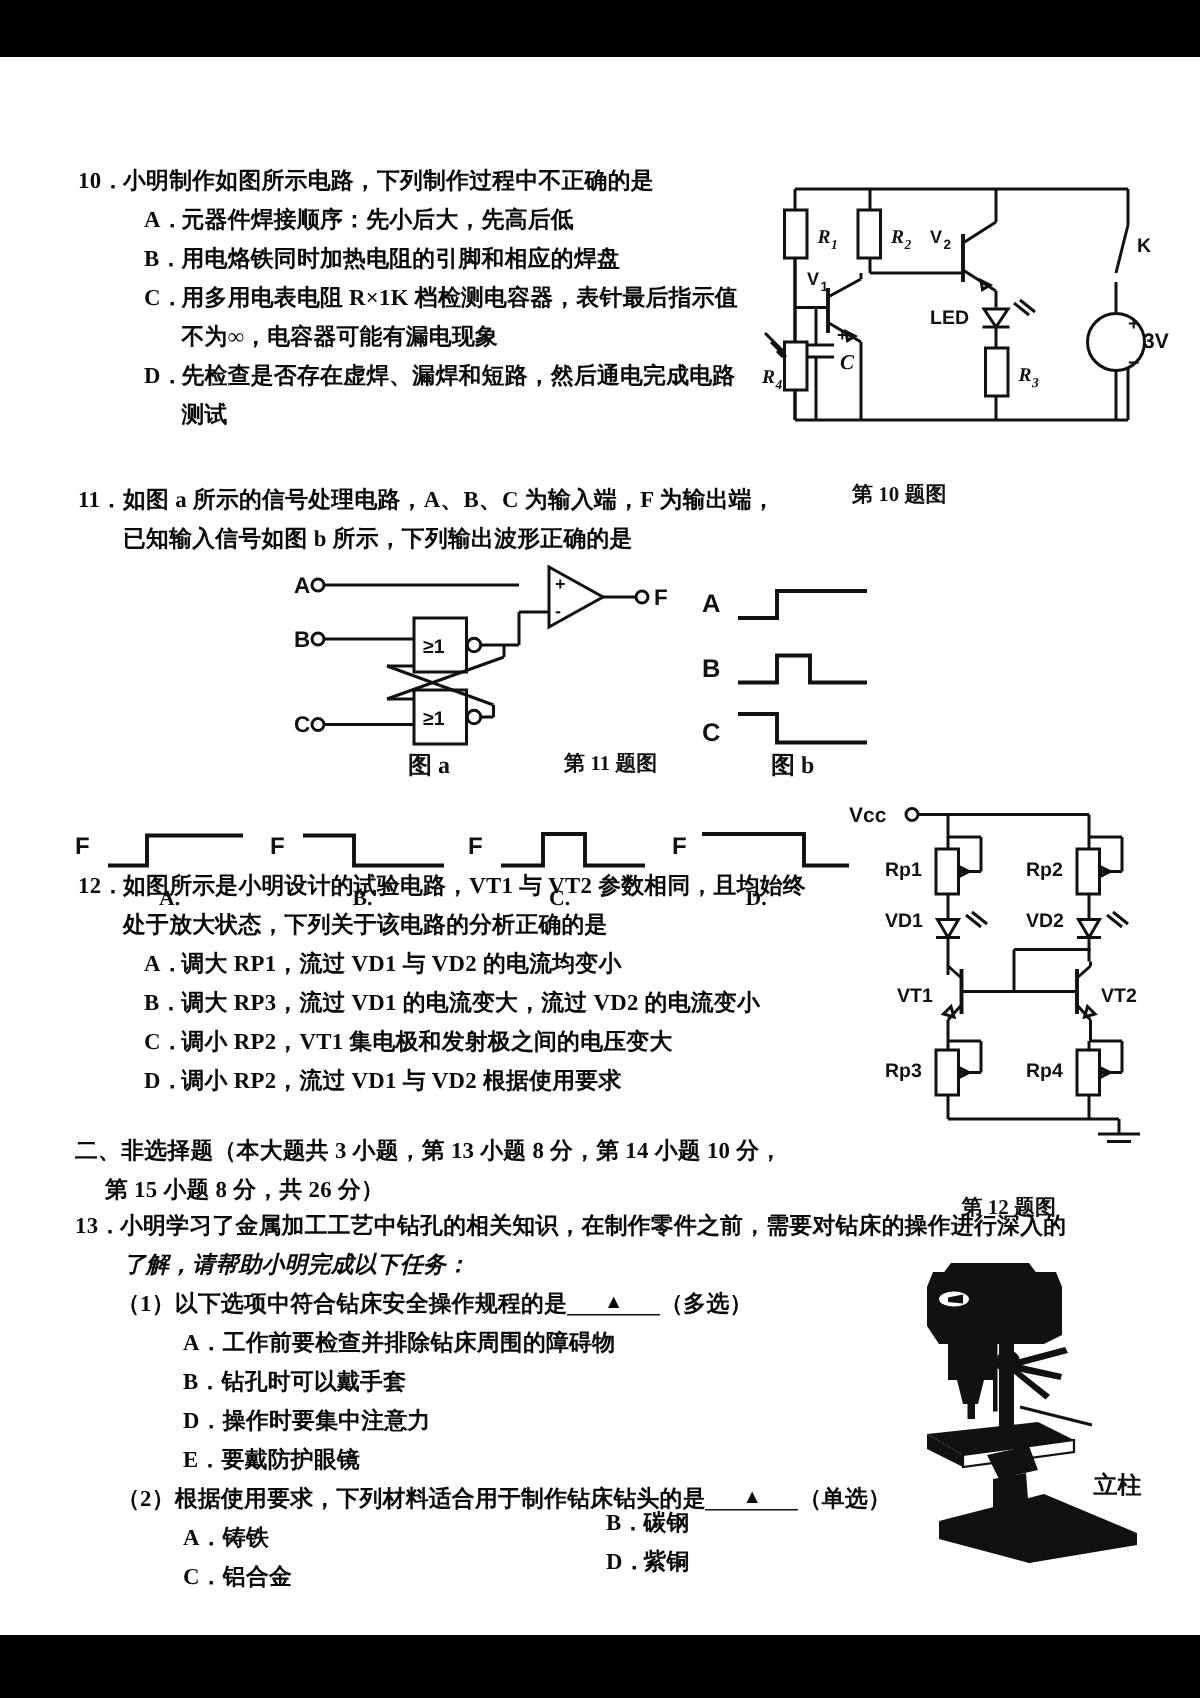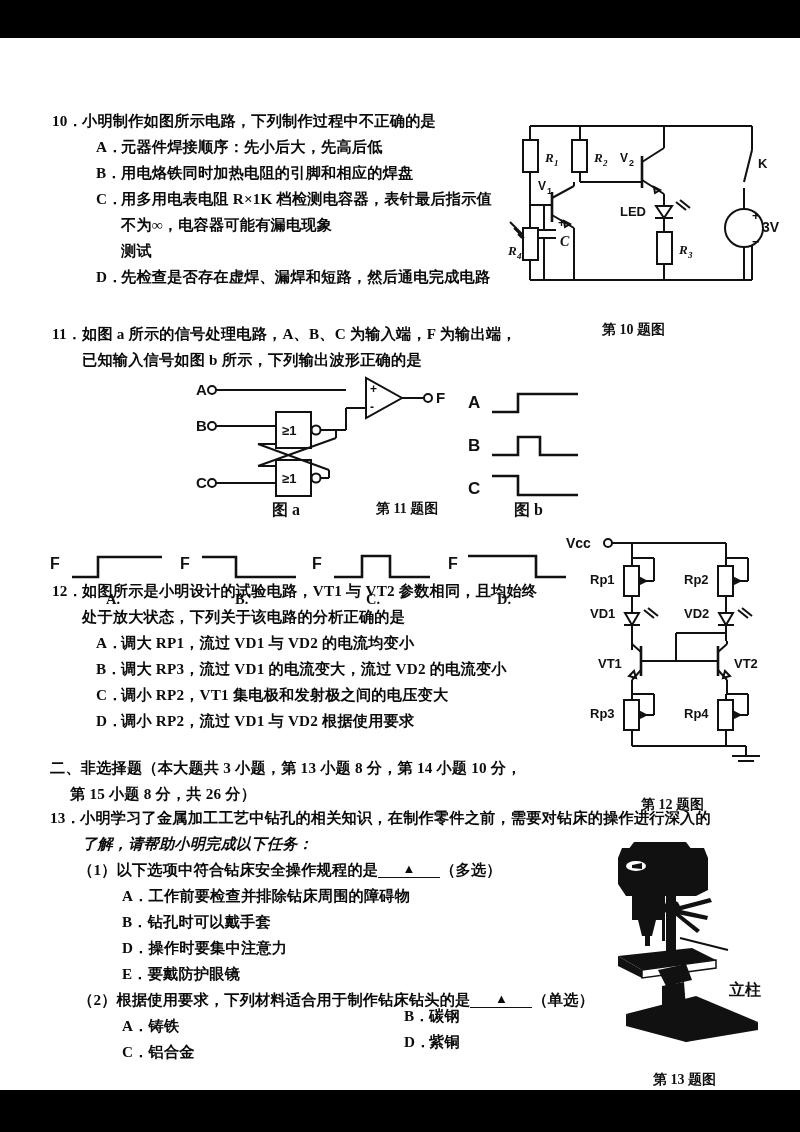--- a/index.html
+++ b/index.html
@@ -109,22 +109,22 @@
   <div class="scanbar bottom"></div>
 
   <div class="sheet">
 
     <div class="qblock" style="left:52px; top:70px;">
       <div class="qline"><span class="qnum">10．</span><span>小明制作如图所示电路，下列制作过程中不正确的是</span></div>
       <div class="opt"><span class="lbl">A．</span><span>元器件焊接顺序：先小后大，先高后低</span></div>
       <div class="opt"><span class="lbl">B．</span><span>用电烙铁同时加热电阻的引脚和相应的焊盘</span></div>
       <div class="opt"><span class="lbl">C．</span><span>用多用电表电阻 R×1K 档检测电容器，表针最后指示值</span></div>
       <div class="opt"><span class="lbl"></span><span>不为∞，电容器可能有漏电现象</span></div>
+      <div class="opt"><span class="lbl">D．</span><span>先检查是否存在虚焊、漏焊和短路，然后通电完成电路</span></div>
       <div class="opt"><span class="lbl"></span><span>测试</span></div>
-      <div class="opt"><span class="lbl">D．</span><span>先检查是否存在虚焊、漏焊和短路，然后通电完成电路</span></div>
     </div>
 
     <div class="fig" style="left:516px; top:72px;">
       <svg width="268" height="200" viewBox="0 0 268 200">
 
         <path class="ln" d="M14 16 H236"></path>
         <path class="ln" d="M14 16 V170"></path>
         <path class="ln" d="M14 170 H236"></path>
         <path class="ln" d="M236 16 V40"></path>
         <path class="ln" d="M236 170 V130"></path>
@@ -195,21 +195,21 @@
         <path class="ln" d="M228 78 V98"></path>
         <text class="txt" x="242" y="58" font-size="13">K</text>
 
         <circle class="bx" cx="228" cy="118" r="19"></circle>
         <text class="txt" x="236" y="110" font-size="13">+</text>
         <text class="txt" x="246" y="122" font-size="14">3V</text>
         <text class="txt" x="236" y="136" font-size="13">−</text>
         <path class="ln" d="M228 137 V170"></path>
       </svg>
     </div>
-    <div class="cap" style="left:602px; top:283px;text-align:right;">第 10 题图</div>
+    <div class="cap" style="left:568px; top:283px;text-align:right;">第 10 题图</div>
 
     <div class="qblock" style="left:52px; top:283px;">
       <div class="qline"><span class="qnum">11．</span><span>如图 a 所示的信号处理电路，A、B、C 为输入端，F 为输出端，</span></div>
       <div class="cont" style="padding-left:30px;"><span>已知输入信号如图 b 所示，下列输出波形正确的是</span></div>
     </div>
 
     <div class="fig" style="left:196px; top:340px;">
       <svg width="250" height="120" viewBox="0 0 250 120">
 
         <circle cx="16" cy="12" r="4" fill="#fff" stroke="#111" stroke-width="2"></circle>
@@ -448,16 +448,16 @@
           <path d="M26 176 L26 188 L86 204 L86 196 Z"></path>
           <path d="M86 196 L158 184 L158 192 L86 204 Z"></path>
 
           <path d="M62 148 L84 144 L86 170 L62 172 Z"></path>
         </g>
 
         <path class="ln" d="M80 100 L128 112" stroke-width="1.6"></path>
       </svg>
     </div>
     <div class="figlabel" style="left:729px; top:930px; font-size:16px;margin-top:12px;">立柱</div>
-    <div class="cap" style="left:653px; top:1033px;">第 13 题图</div>
+    <div class="cap" style="left:653px; top:980px;">第 13 题图</div>
 
   </div>
 </div>
 
 </body></html>

